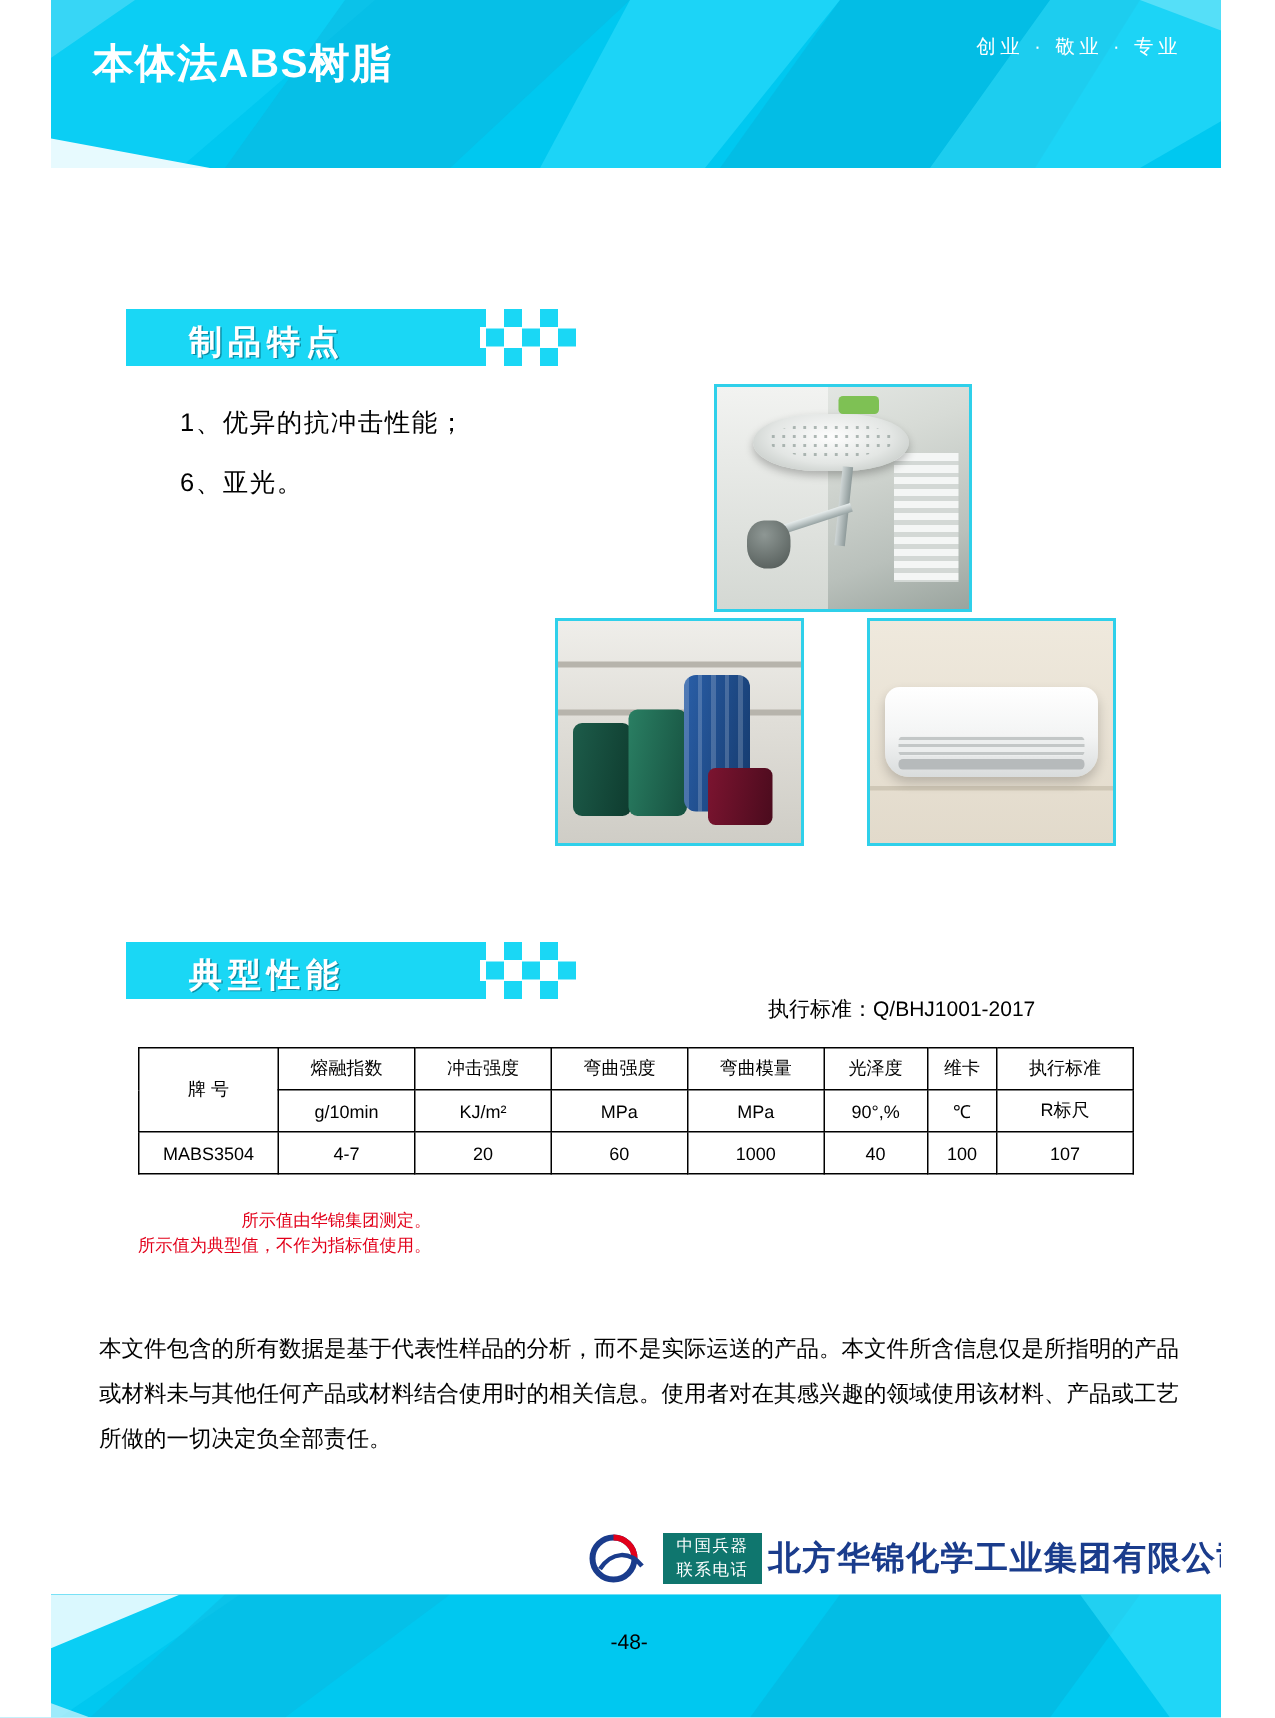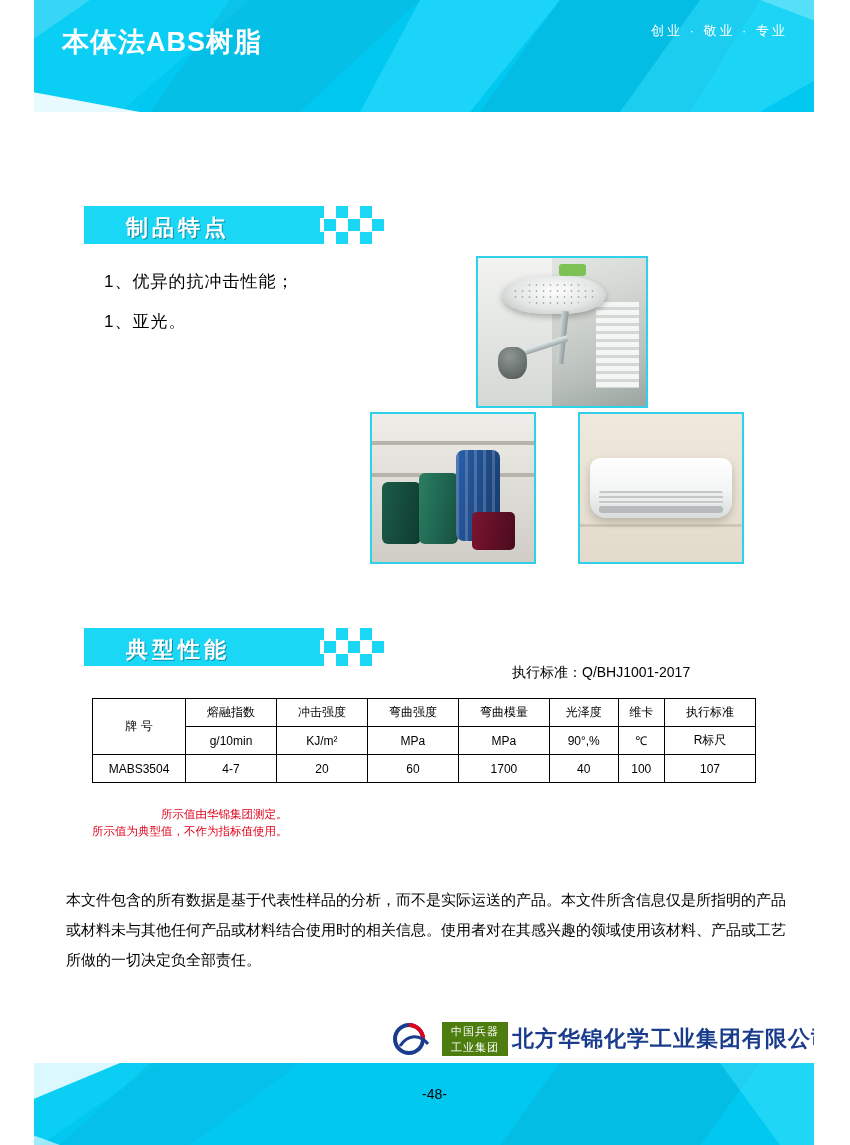--- a/index.html
+++ b/index.html
@@ -96,21 +96,21 @@
   .checker i {
     position: absolute;
     width: 12px; height: 12px;
     background: #1ad7f5;
     display: block;
   }
 
   
   .features {
     position: absolute;
-    left: 104px; top: 270px;
+    left: 120px; top: 270px;
     width: 330px;
   }
   .features div {
     font-size: 17px;
     color: #000000;
     margin-bottom: 17px;
     letter-spacing: 1px;
   }
 
   
@@ -233,21 +233,21 @@
   }
   .logo-mark {
     position: absolute;
     left: 0; top: 2px;
     width: 48px; height: 38px;
   }
   .logo-badge {
     position: absolute;
     left: 50px; top: 4px;
     width: 66px; height: 34px;
-    background: #4d7c0f;
+    background: #0f766e;
     color: #fff;
     font-size: 11px;
     line-height: 16px;
     text-align: center;
     padding-top: 1px;
     box-sizing: border-box;
     letter-spacing: 1px;
   }
   .company-name {
     position: absolute;
@@ -271,21 +271,21 @@
   .contact {
     position: absolute;
     left: 66px; top: 1053px;
     font-size: 14px;
     color: #000;
     line-height: 25px;
     z-index: 7;
   }
   .pageno {
     position: absolute;
-    left: 422px; top: 1086px;
+    left: 407px; top: 1086px;
     font-size: 14px;
     color: #000;
     z-index: 7;
   }
 </style>
 </head>
 <body>
 
 <div class="page">
 
@@ -319,21 +319,21 @@
         <i style="left:36px; top:13px;"></i>
         <i style="left:60px; top:13px;"></i>
       <i style="left:0px;  top:26px;"></i>
         <i style="left:24px; top:26px;"></i>
         <i style="left:48px; top:26px;"></i>
     </div>
   </div>
 
   <div class="features">
     <div>1、优异的抗冲击性能；</div>
-    <div>1、亚光。</div>
+    <div>6、亚光。</div>
   </div>
 
   <div class="photo ph-shower">
     <div class="sky"></div>
       <div class="wallL"></div>
       <div class="rad"></div>
     <div class="headd"></div>
       <div class="dots"></div>
       <div class="grn"></div>
     <div class="arm"></div>
@@ -398,21 +398,21 @@
       <td>MPa</td>
       <td>90°,%</td>
       <td>℃</td>
       <td>R标尺</td>
     </tr>
     <tr>
       <td class="brand">MABS3504</td>
       <td>4-7</td>
       <td>20</td>
       <td>60</td>
-      <td>1700</td>
+      <td>1000</td>
       <td>40</td>
       <td>100</td>
       <td>107</td>
     </tr>
   </tbody>
     </table>
 
   <div class="note">
     <div>所示值由华锦集团测定。</div>
     <div>所示值为典型值，不作为指标值使用。</div>
@@ -421,21 +421,21 @@
   <div class="para">本文件包含的所有数据是基于代表性样品的分析，而不是实际运送的产品。本文件所含信息仅是所指明的产品或材料未与其他任何产品或材料结合使用时的相关信息。使用者对在其感兴趣的领域使用该材料、产品或工艺所做的一切决定负全部责任。</div>
 
   <div class="logo-wrap">
     <svg class="logo-mark" viewBox="0 0 48 38">
       <circle cx="17" cy="19" r="14" fill="none" stroke="#1a3c8c" stroke-width="4"></circle>
       <path d="M17 5 A14 14 0 0 1 31 19" fill="none" stroke="#e2001a" stroke-width="4"></path>
       <path d="M8 26 C16 14, 28 14, 36 24" fill="none" stroke="#1a3c8c" stroke-width="3"></path>
     </svg>
     <div class="logo-badge">
       <div>中国兵器</div>
-      <div>工业集团</div>
+      <div>联系电话</div>
     </div>
     <div class="company-name">北方华锦化学工业集团有限公司</div>
   </div>
 
   <div class="footer">
     <svg class="shape" width="850" height="82" viewBox="0 0 850 82">
       <rect x="0" y="0" width="850" height="82" fill="#00c8f0"></rect>
       <polygon points="0,0 160,0 40,82 0,82" fill="#14d3f7" opacity="0.5"></polygon>
       <polygon points="150,0 300,0 190,82 60,82" fill="#0bb6dd" opacity="0.45"></polygon>
       <polygon points="560,0 760,0 700,82 500,82" fill="#0aa8d2" opacity="0.35"></polygon>

